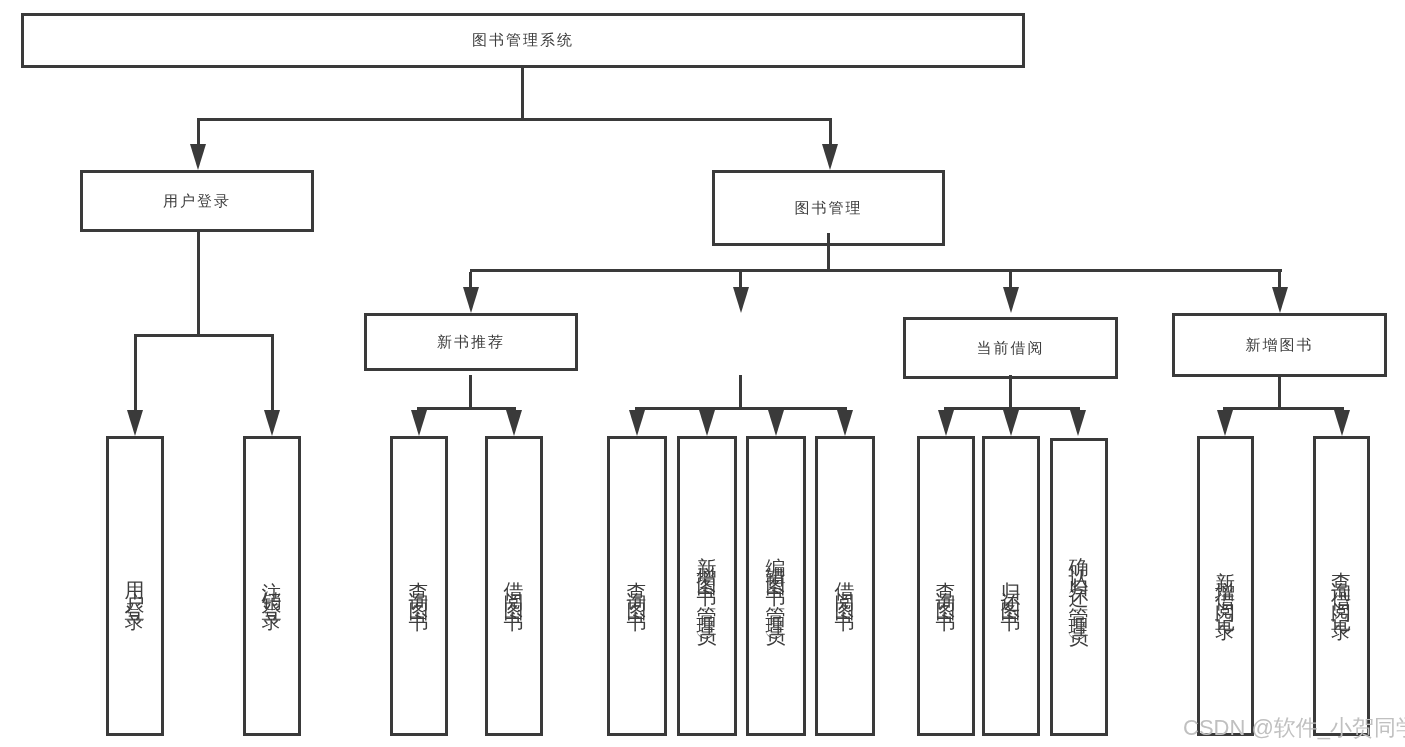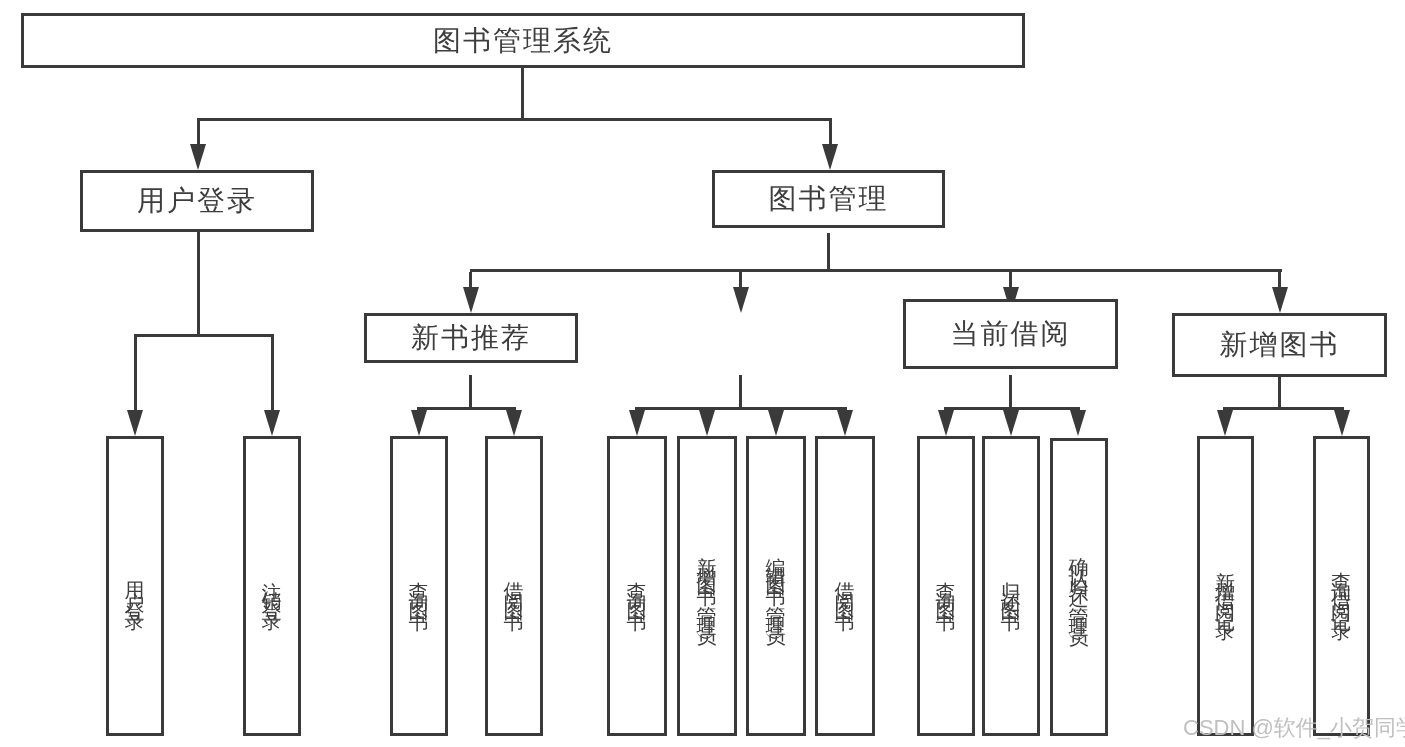--- a/index.html
+++ b/index.html
@@ -15,21 +15,21 @@
     position: absolute;
     box-sizing: border-box;
     background: #ffffff;
     border: 3px solid #3a3a3a;
     display: flex;
     align-items: center;
     justify-content: center;
     color: #3d3d3d;
   }
   .hbox span {
-    font-size: 28px;
+    font-size: 15px;
     letter-spacing: 2px;
     white-space: nowrap;
   }
   .leaf span {
     writing-mode: vertical-rl;
     text-orientation: mixed;
     font-size: 20px;
     letter-spacing: 10px;
     line-height: 1;
   }
@@ -67,21 +67,21 @@
   <div class="line" style="left:521px;top:68px;width:3px;height:52px"></div>
   <div class="line" style="left:197px;top:118px;width:635px;height:3px"></div>
   <div class="line" style="left:197px;top:120px;width:3px;height:26px"></div>
   <div class="line" style="left:829px;top:120px;width:3px;height:26px"></div>
   <div class="arrow" style="left:190px;top:144px"></div>
   <div class="arrow" style="left:822px;top:144px"></div>
 
   <div class="box hbox" style="left:80px;top:170px;width:234px;height:62px">
     <span>用户登录</span>
   </div>
-  <div class="box hbox" style="left:712px;top:170px;width:233px;height:58px">
+  <div class="box hbox" style="left:712px;top:170px;width:233px;height:76px">
     <span>图书管理</span>
   </div>
 
   <div class="line" style="left:197px;top:232px;width:3px;height:104px"></div>
   <div class="line" style="left:134px;top:334px;width:140px;height:3px"></div>
   <div class="line" style="left:134px;top:336px;width:3px;height:74px"></div>
   <div class="line" style="left:271px;top:336px;width:3px;height:74px"></div>
   <div class="arrow" style="left:127px;top:410px"></div>
   <div class="arrow" style="left:264px;top:410px"></div>
 
@@ -89,24 +89,24 @@
   <div class="line" style="left:470px;top:269px;width:812px;height:3px"></div>
   <div class="line" style="left:469px;top:272px;width:3px;height:15px"></div>
   <div class="line" style="left:739px;top:272px;width:3px;height:15px"></div>
   <div class="line" style="left:1009px;top:272px;width:3px;height:15px"></div>
   <div class="line" style="left:1278px;top:272px;width:3px;height:15px"></div>
   <div class="arrow" style="left:463px;top:287px"></div>
   <div class="arrow" style="left:733px;top:287px"></div>
   <div class="arrow" style="left:1003px;top:287px"></div>
   <div class="arrow" style="left:1272px;top:287px"></div>
 
-  <div class="box hbox" style="left:364px;top:313px;width:214px;height:50px">
+  <div class="box hbox" style="left:364px;top:313px;width:214px;height:58px">
     <span>新书推荐</span>
   </div>
-  <div class="box hbox" style="left:903px;top:299px;width:215px;height:70px">
+  <div class="box hbox" style="left:903px;top:317px;width:215px;height:62px">
     <span>当前借阅</span>
   </div>
   <div class="box hbox" style="left:1172px;top:313px;width:215px;height:64px">
     <span>新增图书</span>
   </div>
 
   <div class="line" style="left:469px;top:375px;width:3px;height:34px"></div>
   <div class="line" style="left:417px;top:407px;width:99px;height:3px"></div>
   <div class="arrow" style="left:411px;top:410px"></div>
   <div class="arrow" style="left:506px;top:410px"></div>

